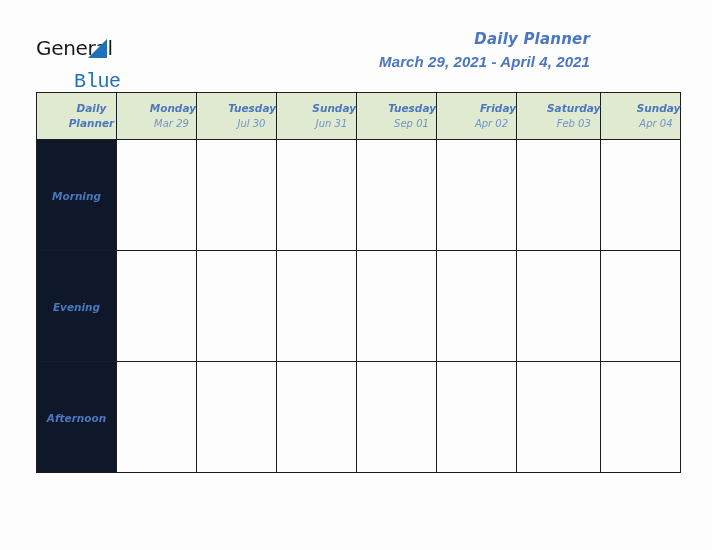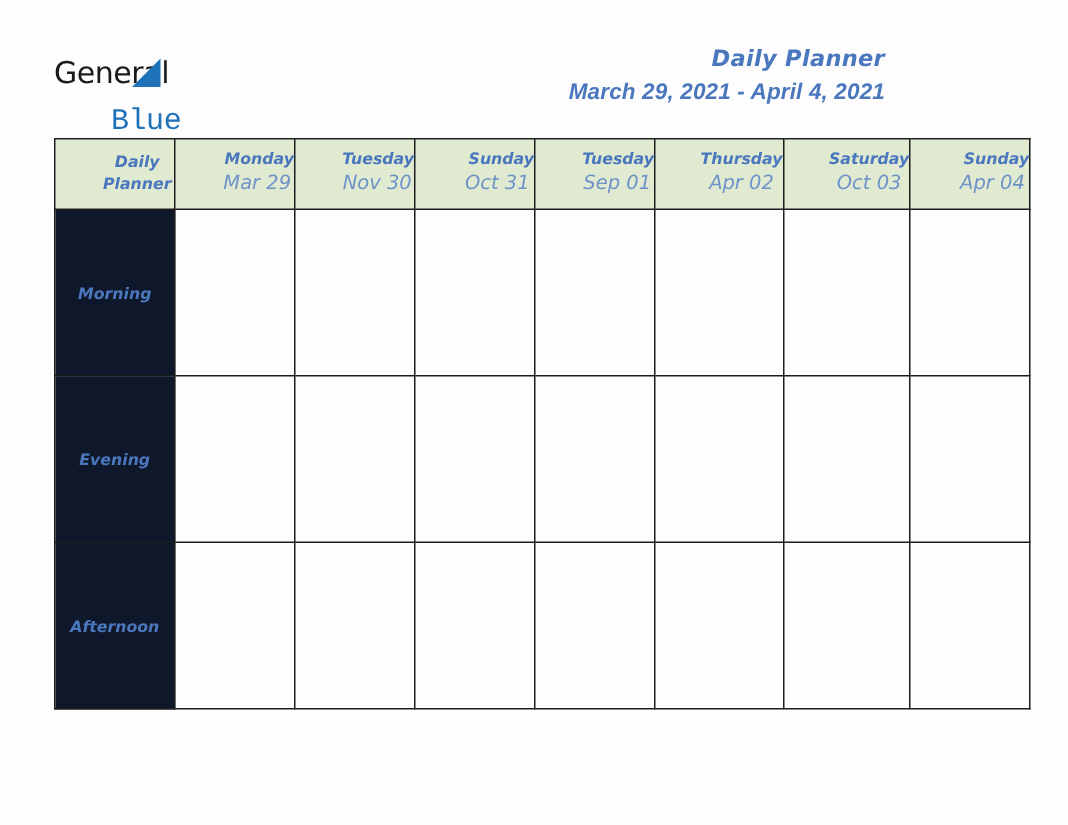--- a/index.html
+++ b/index.html
@@ -126,21 +126,21 @@
     font-style: italic;
     font-weight: bold;
     font-size: 10.5px;
     color: #4a77bd;
     line-height: 1.35;
     text-align: right;
   }
   .head-date {
     font-family: "DejaVu Sans", sans-serif;
     font-style: italic;
-    font-size: 13px;
+    font-size: 10px;
     color: #6f93c8;
     line-height: 1.5;
   }
 
   .body-row td {
     height: 110px;
   }
   .row-label-cell {
     background: #0f172a;
     text-align: center;
@@ -196,37 +196,37 @@
       <th class="corner-cell">
         <div class="head-title">Daily</div>
         <div class="head-title">Planner</div>
       </th>
     <th>
           <div class="head-day">Monday</div>
           <div class="head-date">Mar 29</div>
         </th>
         <th>
           <div class="head-day">Tuesday</div>
-          <div class="head-date">Nov 30</div>
+          <div class="head-date">Jul 30</div>
         </th>
         <th>
           <div class="head-day">Sunday</div>
-          <div class="head-date">Oct 31</div>
+          <div class="head-date">Jun 31</div>
         </th>
         <th>
           <div class="head-day">Tuesday</div>
           <div class="head-date">Sep 01</div>
         </th>
         <th>
-          <div class="head-day">Thursday</div>
+          <div class="head-day">Friday</div>
           <div class="head-date">Apr 02</div>
         </th>
         <th>
           <div class="head-day">Saturday</div>
-          <div class="head-date">Oct 03</div>
+          <div class="head-date">Feb 03</div>
         </th>
         <th>
           <div class="head-day">Sunday</div>
           <div class="head-date">Apr 04</div>
         </th>
       </tr>
   </thead>
   <tbody id="planner-body">
       <tr class="body-row">
         <td class="row-label-cell"><span class="row-label-text">Morning</span></td>

